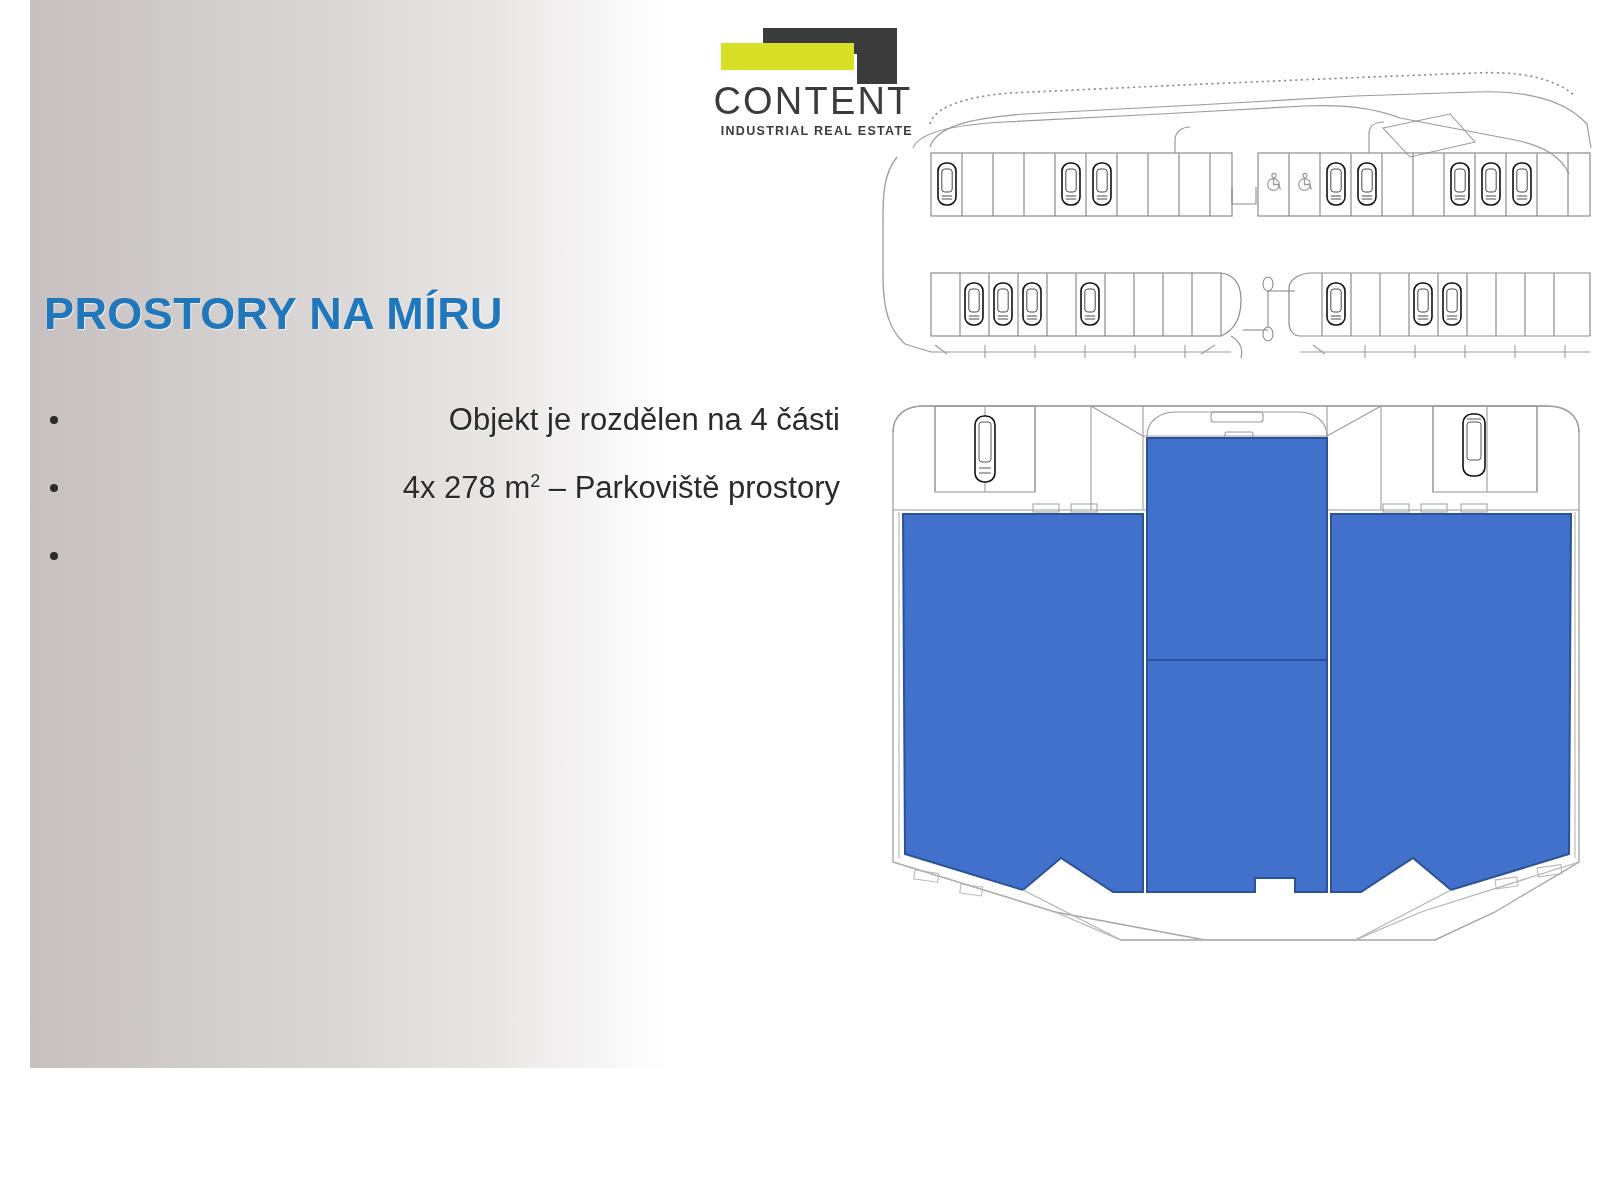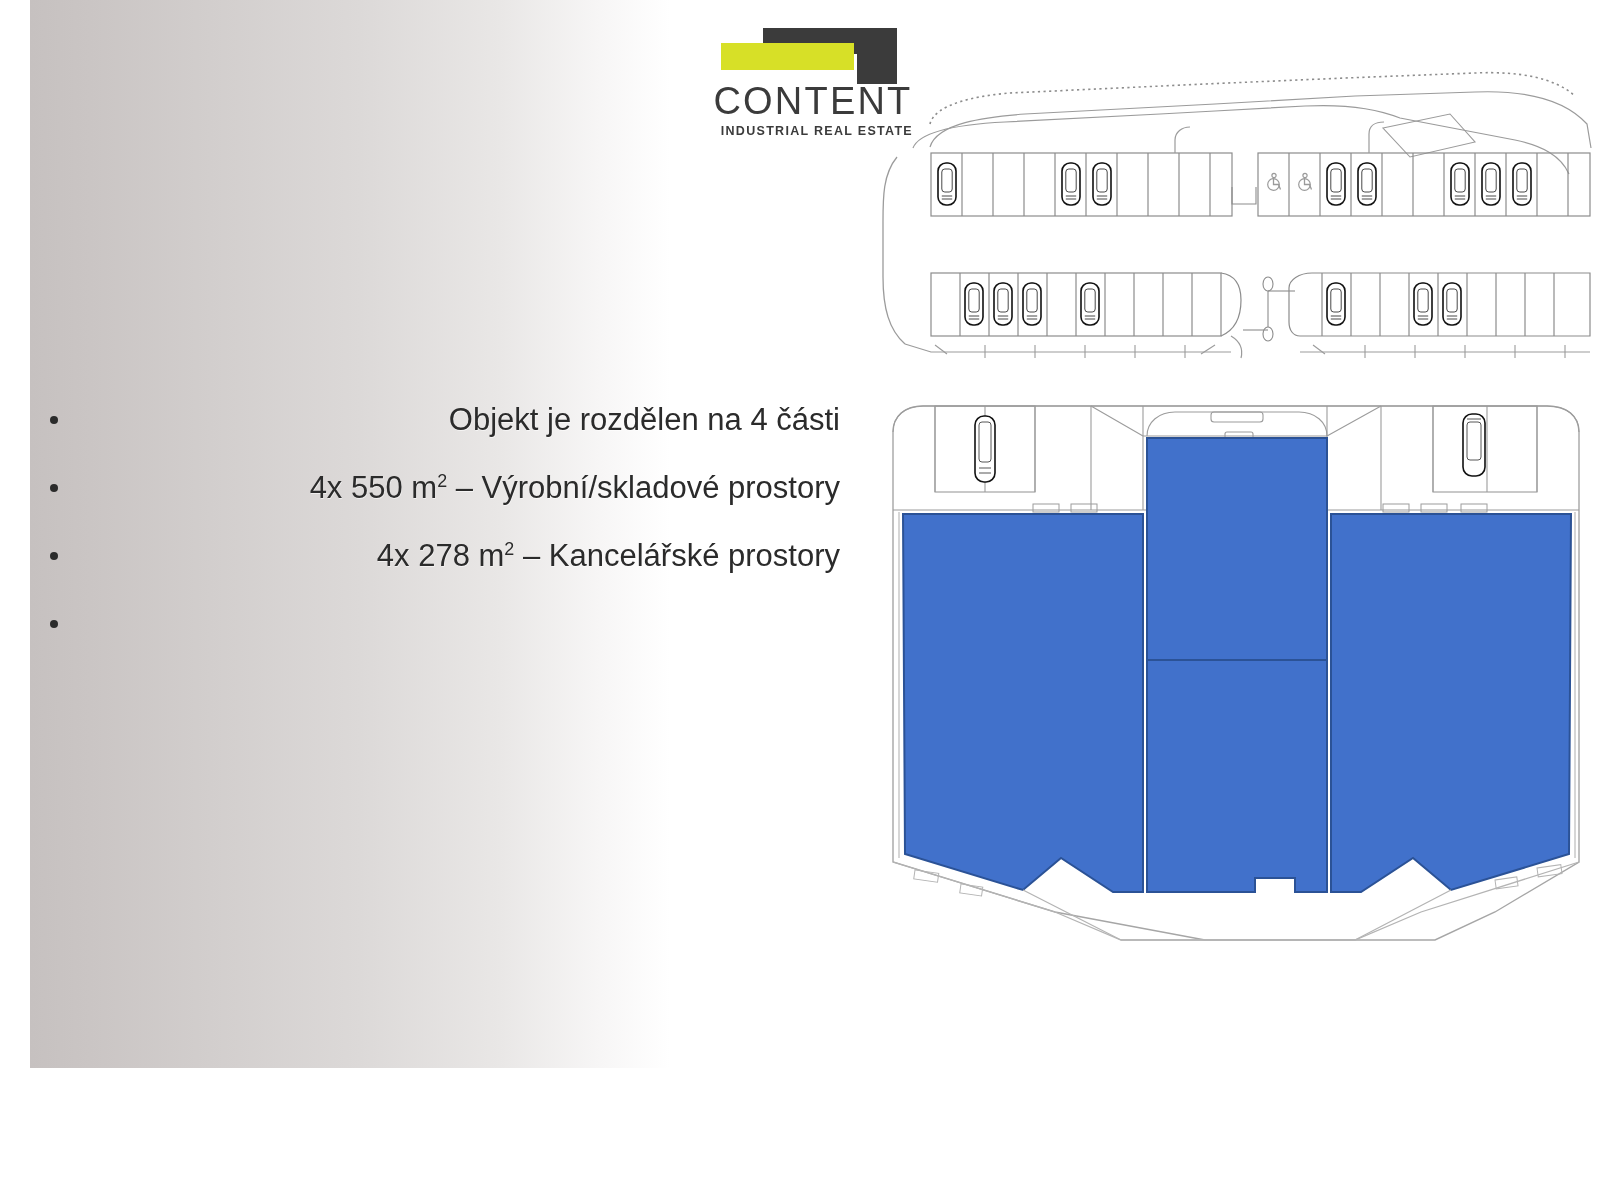--- a/index.html
+++ b/index.html
@@ -183,37 +183,34 @@
   <div id="footer-line"></div>
 
   <div id="logo">
     <div class="logo-dark-1"></div>
     <div class="logo-dark-2"></div>
     <div class="logo-lime"></div>
     <div class="logo-word">CONTENT</div>
     <div class="logo-sub">INDUSTRIAL REAL ESTATE</div>
   </div>
 
+  <div id="title">PROSTORY NA MÍRU</div>
 
   <div id="bullets">
 
     <div class="bullet">
       <span class="dot"></span>
       <span>Objekt je rozdělen na 4 části</span>
     </div>
 
 
+
     <div class="bullet">
       <span class="dot"></span>
-      <span>4x 550 m</span><sup>2</sup><span> – Výrobní/skladové prostory</span>
-    </div>
-
-    <div class="bullet">
-      <span class="dot"></span>
-      <span>4x 278 m</span><sup>2</sup><span> – Kancelářské prostory</span>
+      <span>4x 278 m</span><sup>2</sup><span> – Parkoviště prostory</span>
     </div>
 
     <div class="bullet">
       <span class="dot"></span>
     </div>
 
   </div>
 
   <div id="plan-parking">
     <svg width="722" height="300" viewBox="0 0 722 300">

